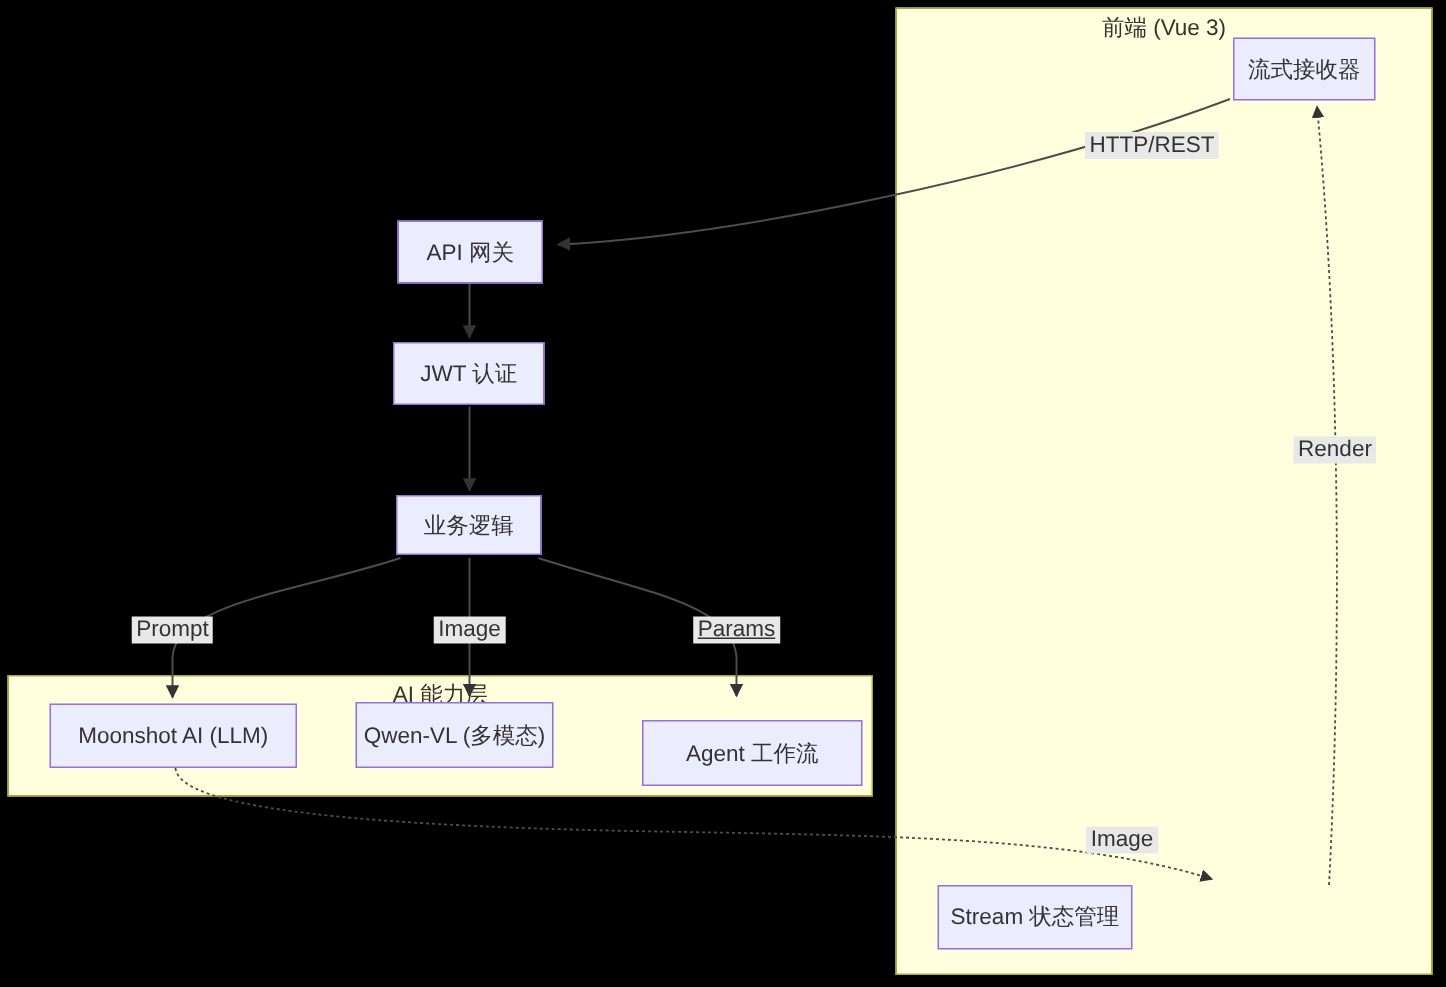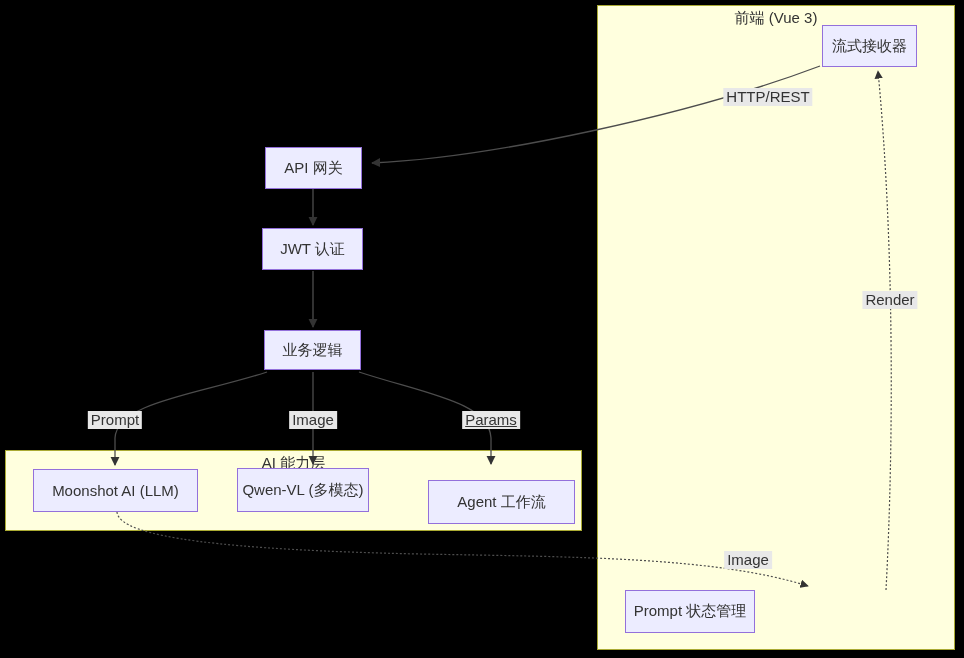--- a/index.html
+++ b/index.html
@@ -70,21 +70,21 @@
   <div class="node" style="left:33px;top:469px;width:165px;height:43px;">
       <span>Moonshot AI (LLM)</span>
     </div>
   <div class="node" style="left:237px;top:468px;width:132px;height:44px;">
       <span>Qwen-VL (多模态)</span>
     </div>
   <div class="node" style="left:428px;top:480px;width:147px;height:44px;">
       <span>Agent 工作流</span>
     </div>
   <div class="node" style="left:625px;top:590px;width:130px;height:43px;">
-      <span>Prompt 状态管理</span>
+      <span>Stream 状态管理</span>
     </div>
 
   <div class="elabel" style="left:768px;top:88px;">HTTP/REST</div>
   <div class="elabel" style="left:115px;top:411px;">Prompt</div>
   <div class="elabel" style="left:313px;top:411px;">Image</div>
   <div class="elabel" style="left:491px;top:411px;text-decoration:underline;">Params</div>
   <div class="elabel" style="left:748px;top:551px;">Image</div>
   <div class="elabel" style="left:890px;top:291px;text-align:center;">Render</div>
 
 </div>

